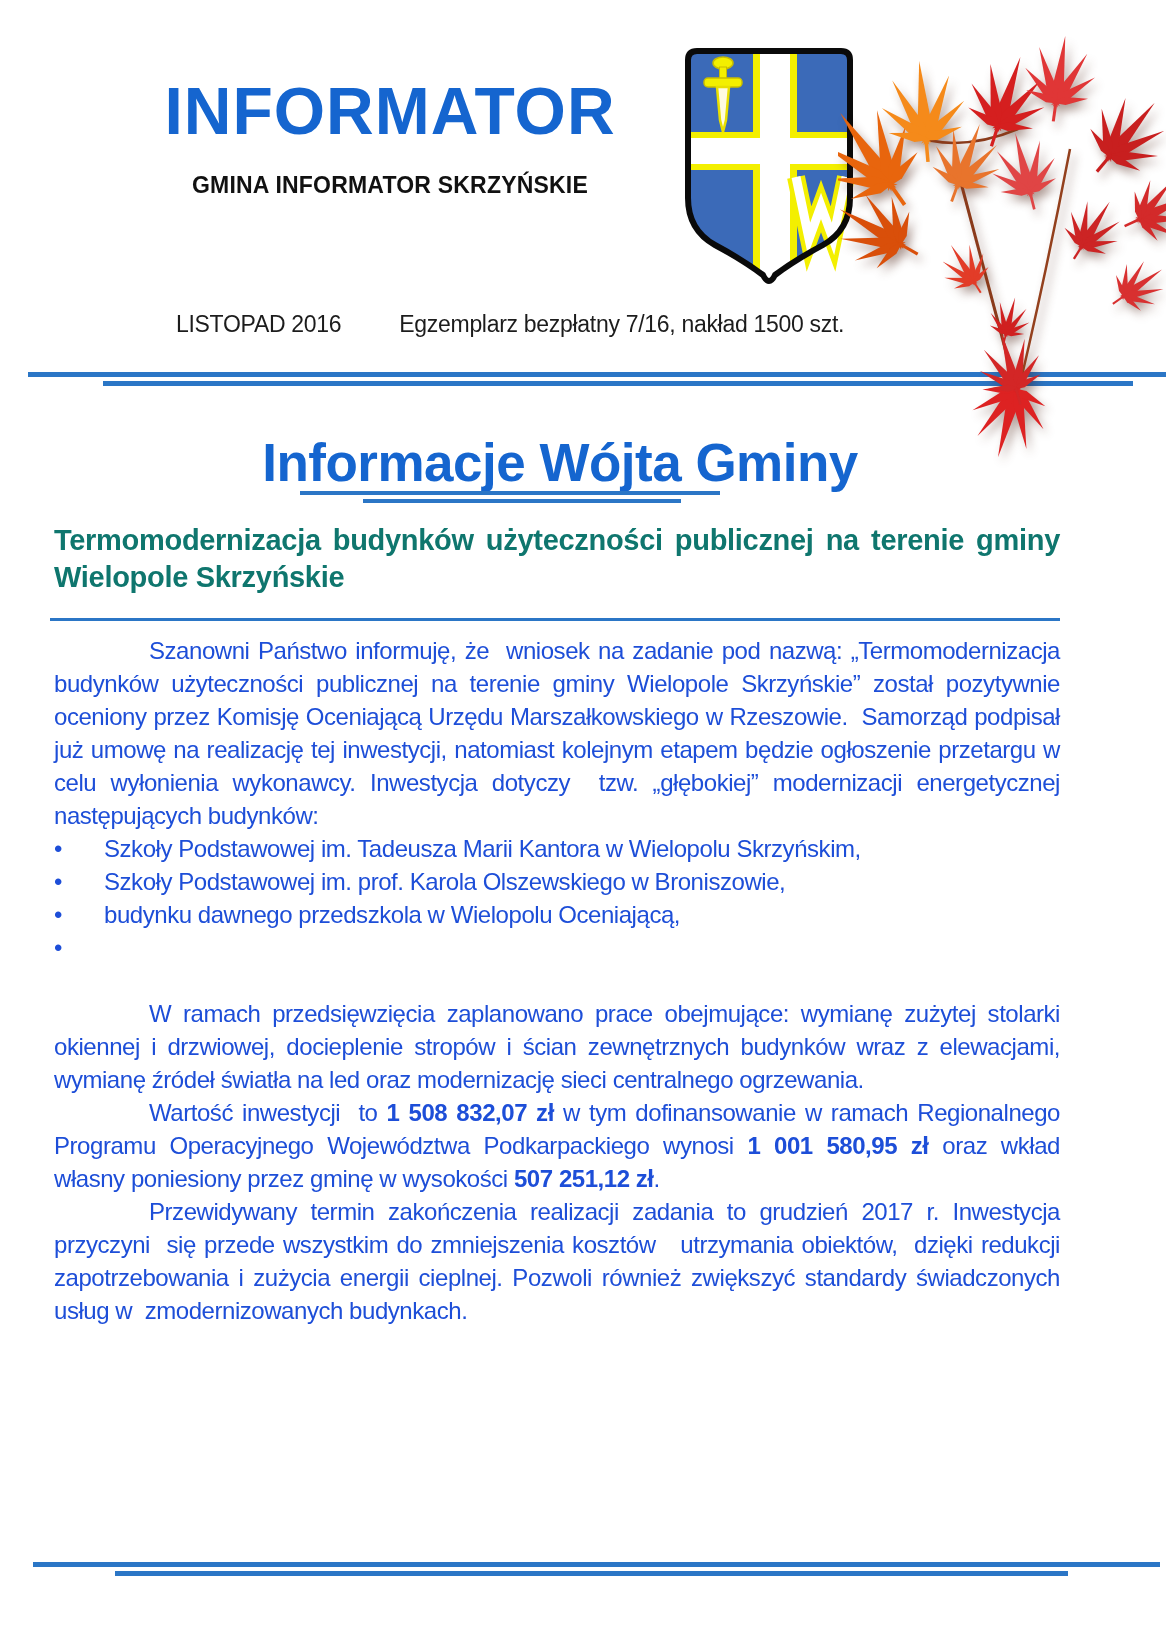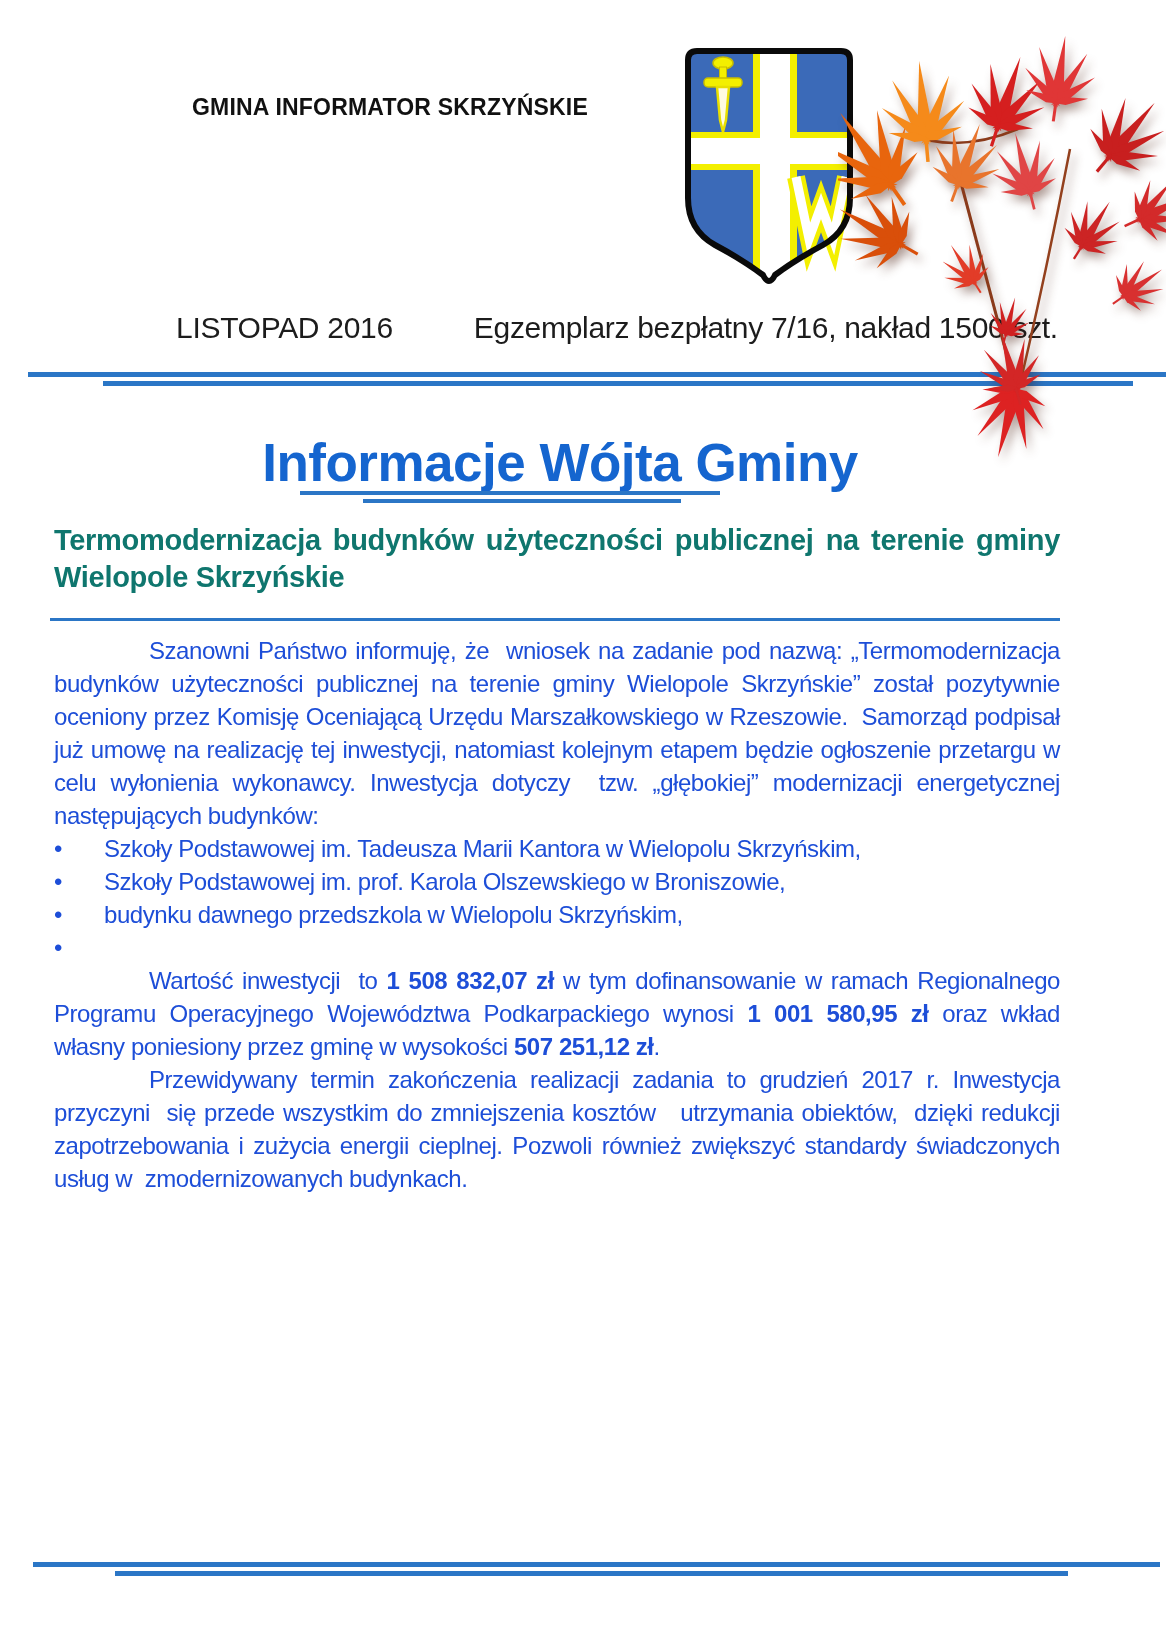--- a/index.html
+++ b/index.html
@@ -19,22 +19,22 @@
   
   .masthead{position:absolute;left:40px;top:72px;width:700px;text-align:center;z-index:1;}
   .masthead-title{
     color:var(--accent-blue);font-weight:bold;font-size:66px;line-height:78px;
     letter-spacing:1px;white-space:nowrap;
   }
   .masthead-subtitle{
     margin-top:22px;font-weight:bold;font-size:23px;color:#111;letter-spacing:.2px;
   }
   .issue-line{
-    position:absolute;left:176px;top:311px;display:flex;gap:81px;
-    font-size:30px;color:#1c1c1c;white-space:nowrap;z-index:1;letter-spacing:-.3px;
+    position:absolute;left:176px;top:311px;display:flex;gap:58px;
+    font-size:23px;color:#1c1c1c;white-space:nowrap;z-index:1;letter-spacing:-.3px;
   }
   
   .crest{position:absolute;left:683px;top:46px;width:172px;height:245px;z-index:2;}
   
   .leaves{position:absolute;left:838px;top:34px;width:328px;height:482px;z-index:3;
     filter:drop-shadow(4px 6px 5px rgba(70,25,10,.42));}
   
   .rule{position:absolute;background:var(--line-blue);z-index:1;}
   .rule-top-1{left:28px;width:1138px;top:372px;height:5px;}
   .rule-top-2{left:103px;width:1030px;top:381px;height:5px;}
@@ -65,20 +65,21 @@
   .article-body ul{list-style:none;margin:0;padding:0;}
   .article-body li{display:flex;text-align:left;}
   .bullet-glyph{flex:0 0 50px;}
   .bold{font-weight:bold;}
   .spacer-par{margin-top:33px !important;}
 </style>
 </head>
 <body>
 
 <div class="masthead">
+  <div class="masthead-title">INFORMATOR</div>
   <div class="masthead-subtitle">GMINA INFORMATOR SKRZYŃSKIE</div>
 </div>
 
 <div class="issue-line">
   <span>LISTOPAD 2016</span>
   <span>Egzemplarz bezpłatny 7/16, nakład 1500 szt.</span>
 </div>
 
 <svg class="crest" viewBox="0 0 172 245" xmlns="http://www.w3.org/2000/svg">
   <defs>
@@ -162,24 +163,25 @@
     <li>
       <span class="bullet-glyph">•</span>
       <span>Szkoły Podstawowej im. Tadeusza Marii Kantora w Wielopolu Skrzyńskim,</span>
     </li>
     <li>
       <span class="bullet-glyph">•</span>
       <span>Szkoły Podstawowej  im. prof. Karola Olszewskiego w Broniszowie,</span>
     </li>
     <li>
       <span class="bullet-glyph">•</span>
-      <span>budynku dawnego przedszkola w Wielopolu Skrzyńskim,</span>
+      <span>budynku dawnego przedszkola w Wielopolu Oceniającą,</span>
     </li>
     <li>
       <span class="bullet-glyph">•</span>
     </li>
   </ul>
+  <p class="spacer-par">W ramach przedsięwzięcia zaplanowano prace obejmujące: wymianę zużytej stolarki okiennej i drzwiowej, docieplenie stropów i ścian zewnętrznych budynków wraz z elewacjami, wymianę źródeł światła na led oraz modernizację sieci centralnego ogrzewania.</p>
   <p><span>Wartość inwestycji  to </span><span class="bold">1 508 832,07 zł</span><span> w tym dofinansowanie w ramach Regionalnego Programu Operacyjnego Województwa Podkarpackiego wynosi </span><span class="bold">1 001 580,95 zł</span><span> oraz wkład własny poniesiony przez gminę w wysokości </span><span class="bold">507 251,12 zł</span><span>.</span></p>
   <p>Przewidywany termin zakończenia realizacji zadania to grudzień 2017 r. Inwestycja przyczyni  się przede wszystkim do zmniejszenia kosztów   utrzymania obiektów,  dzięki redukcji zapotrzebowania i zużycia energii cieplnej. Pozwoli również zwiększyć standardy świadczonych usług w  zmodernizowanych budynkach.</p>
 </div>
 
 <div class="rule rule-bottom-1"></div>
 <div class="rule rule-bottom-2"></div>
 
 </body></html>

